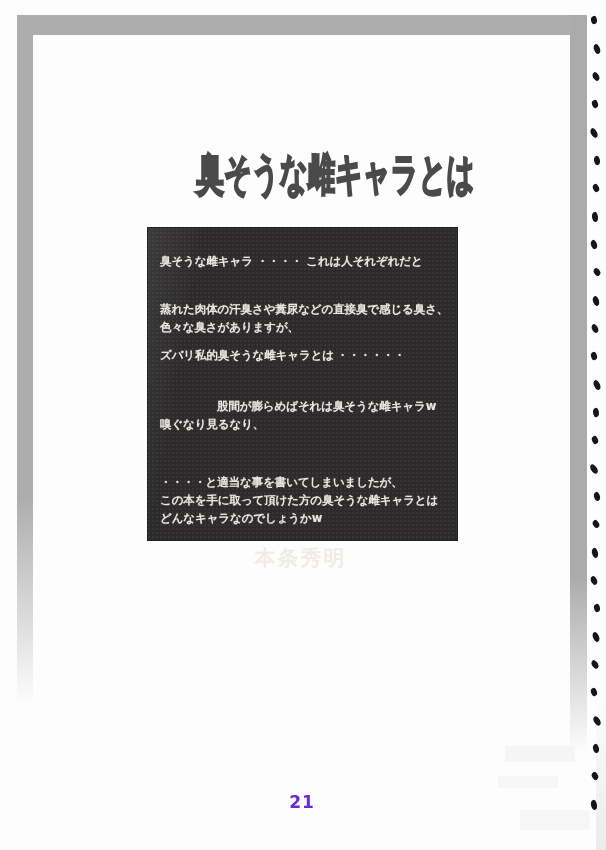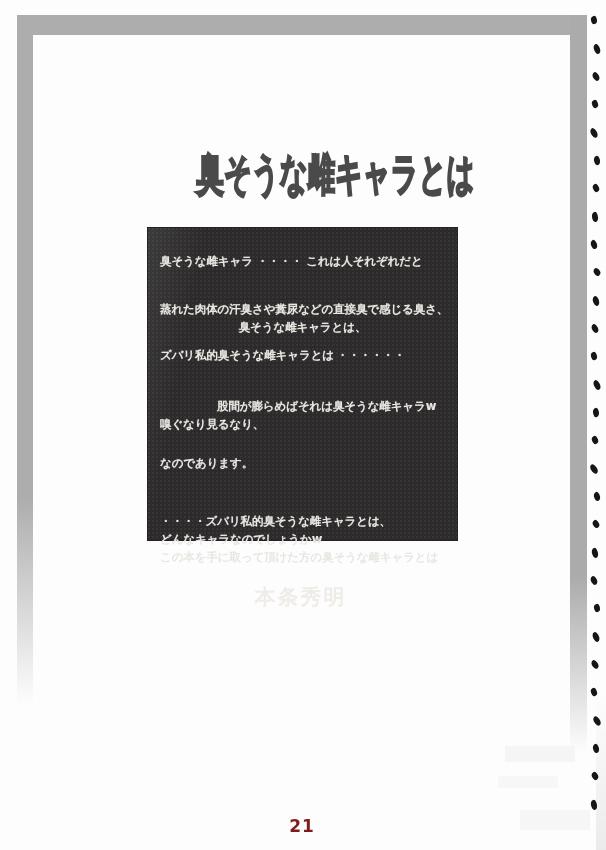--- a/index.html
+++ b/index.html
@@ -36,35 +36,35 @@
     background-size:4px 4px,100% 100%;
     box-shadow:0 0 0 1px #222 inset;
   }
   .pline{
     white-space:pre;
     font-size:11.5px;letter-spacing:-0.1px;
     line-height:18px;font-weight:bold;color:#e9e6e1;
     text-shadow:0 0 1px rgba(255,255,255,0.35);
   }
   .para{margin:0;}
-  .p1{margin-top:30px;text-align:center;}
+  .p1{margin-top:30px;}
   .p2{margin-top:10px;font-family:Liberation Serif, serif;}
   .p3{margin-top:33px;}
   .p4{margin-top:21px;}
   .p5{margin-top:40px;}
   .sig{
     margin-top:19px;text-align:center;padding-right:4px;
     font-size:21px;line-height:24px;font-weight:bold;color:#efecE8;
     letter-spacing:2px;text-shadow:0 0 1px rgba(255,255,255,0.4);
   }
 
   
   .pagenum{
     position:absolute;top:792px;left:0;width:604px;text-align:center;
-    font-size:17px;font-weight:bold;color:#7f1d1d;letter-spacing:1px;margin-top:24px;
+    font-size:17px;font-weight:bold;color:#6d28d9;letter-spacing:1px;
   }
 
   
   .bmarks{position:absolute;inset:0;pointer-events:none;}
   .bmark{position:absolute;background:#161616;
     border-radius:65% 35% 60% 40% / 55% 45% 60% 40%;}
 
   
   .smudge{position:absolute;background:#f5f5f5;}
   .sm1{left:505px;top:746px;width:70px;height:16px;}
@@ -89,36 +89,33 @@
 
   <div class="title">臭そうな雌キャラとは</div>
 
   <div class="panel">
     <div>
         <div class="para p0">
           <div class="pline">臭そうな雌キャラ ・・・・ これは人それぞれだと</div>
         </div>
         <div class="para p1">
           <div class="pline">蒸れた肉体の汗臭さや糞尿などの直接臭で感じる臭さ、</div>
-          <div class="pline">臭そうな雌キャラとは、</div>
+          <div class="pline">色々な臭さがありますが、</div>
         </div>
         <div class="para p2">
           <div class="pline">ズバリ私的臭そうな雌キャラとは ・・・・・・</div>
         </div>
         <div class="para p3">
           <div class="pline">　　　　　股間が膨らめばそれは臭そうな雌キャラw</div>
           <div class="pline">嗅ぐなり見るなり、</div>
         </div>
-        <div class="para p4">
-          <div class="pline">なのであります。</div>
-        </div>
         <div class="para p5">
-          <div class="pline">・・・・ズバリ私的臭そうな雌キャラとは、</div>
+          <div class="pline">・・・・と適当な事を書いてしまいましたが、</div>
+          <div class="pline">この本を手に取って頂けた方の臭そうな雌キャラとは</div>
           <div class="pline">どんなキャラなのでしょうかw</div>
-          <div class="pline">この本を手に取って頂けた方の臭そうな雌キャラとは</div>
         </div>
       </div>
     <div class="sig">本条秀明</div>
   </div>
 
   <div class="pagenum">21</div>
 
   <div class="bmarks">
       <div class="bmark" style="top: 16px; left: 591px; width: 6px; height: 8px; transform: rotate(-15deg);"></div>
       <div class="bmark" style="top: 44px; left: 594px; width: 6px; height: 10px; transform: rotate(-28deg);"></div>

